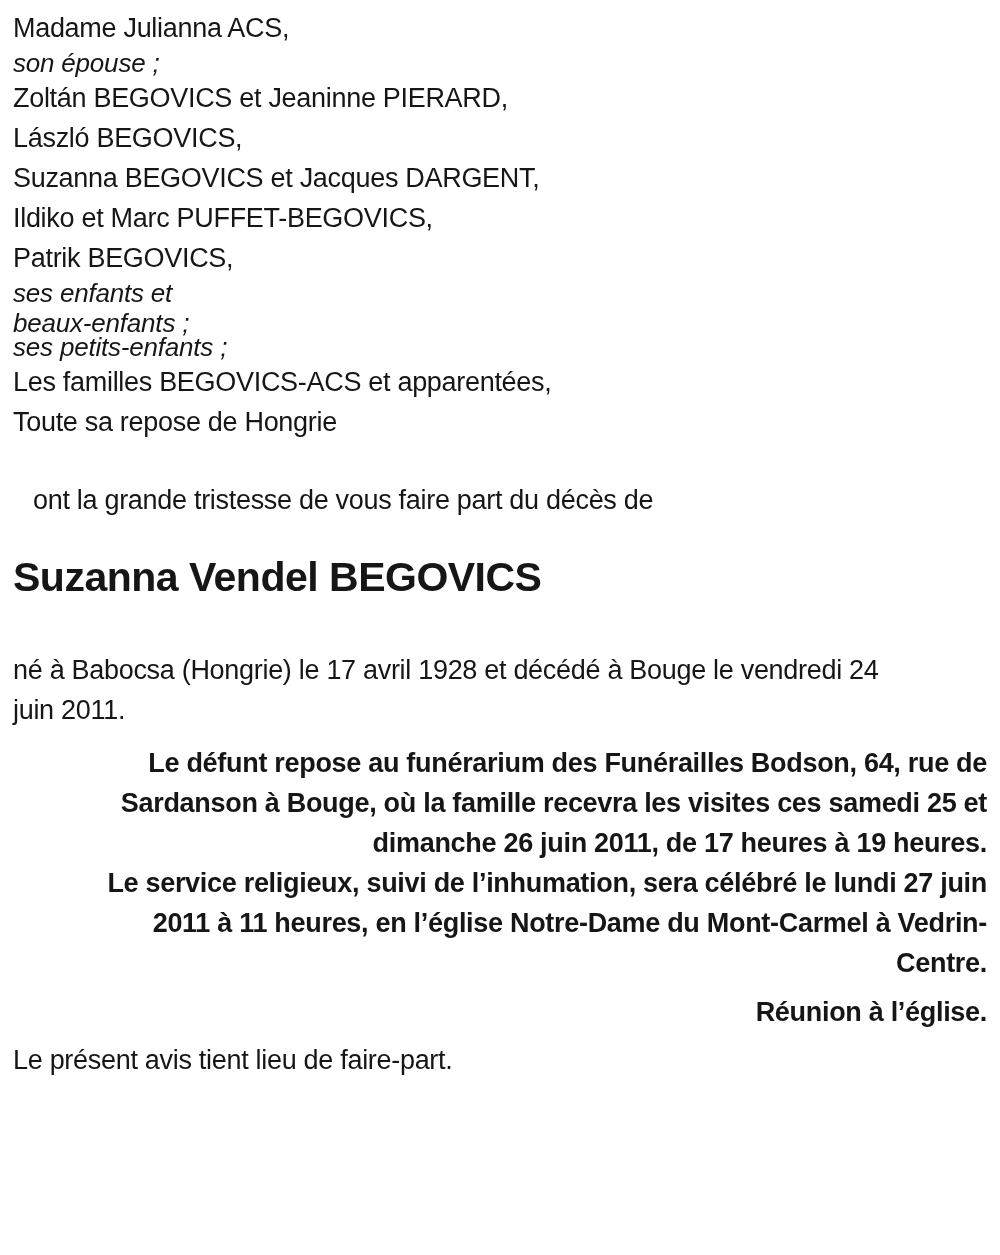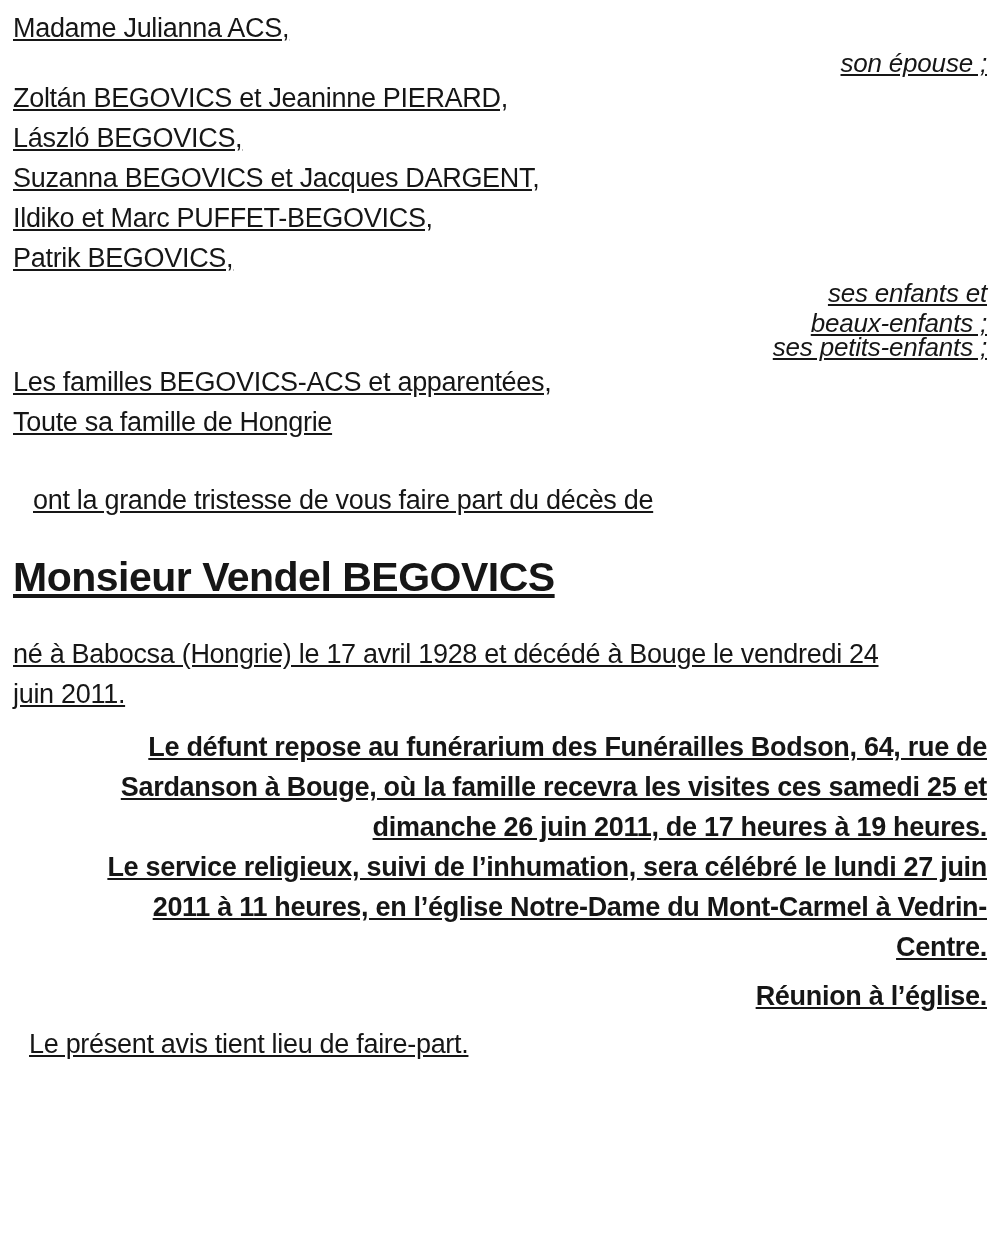--- a/index.html
+++ b/index.html
@@ -7,46 +7,45 @@
     width: 1000px; height: 1255px;
     background: #ffffff; color: #161616;
     font-family: "Liberation Sans", "DejaVu Sans", sans-serif;
     overflow: hidden;
   }
   .page {
     box-sizing: border-box;
     width: 1000px; height: 1255px;
     padding: 8px 13px 0 13px;
     overflow: hidden;
-    text-decoration: underline;
   }
   .line {
     font-size: 27px; line-height: 40px;
     letter-spacing: -0.3px; white-space: nowrap;
     font-stretch: semi-condensed;
   }
   .relation {
     font-size: 26px; line-height: 30px;
-    font-style: italic; text-align: right;
+    font-style: italic; 
     letter-spacing: -0.2px; white-space: nowrap;
   }
   .bold { font-weight: 700; text-align: right; }
   .heading {
     font-size: 41px; line-height: 50px; font-weight: 700;
     letter-spacing: -0.5px; white-space: nowrap;
     margin-top: 32px;
   }
   .mt-petits   { margin-top: -6px; }
   .mt-intro    { margin-top: 38px; margin-left: 20px; }
   .mt-epoux    { margin-top: 46px; }
-  .mt-dates    { margin-top: 32px; }
+  .mt-dates    { margin-top: 48px; }
   .mt-visit    { margin-top: 13px; }
   .mt-service  { margin-top: 0; }
   .mt-meeting  { margin-top: 9px; }
-  .mt-closing  { margin-top: 8px; margin-left: 16px; }
+  .mt-closing  { margin-top: 8px; }
 </style>
 </head>
 <body style="background: rgb(255, 255, 255); color: rgb(22, 22, 22);">
 
 <div class="page">
 
   <div class="line">Madame Julianna ACS,</div>
   <div class="relation">son épouse ;</div>
 
   <div>
@@ -59,26 +58,26 @@
 
   <div>
     <div class="relation">ses enfants et</div>
     <div class="relation">beaux-enfants ;</div>
   </div>
 
   <div class="relation mt-petits">ses petits-enfants ;</div>
 
   <div>
     <div class="line">Les familles BEGOVICS-ACS et apparentées,</div>
-    <div class="line">Toute sa famille de Hongrie</div>
+    <div class="line">Toute sa repose de Hongrie</div>
   </div>
 
   <div class="line mt-intro">ont la grande tristesse de vous faire part du décès de</div>
 
-  <div class="heading">Monsieur Vendel BEGOVICS</div>
+  <div class="heading">Suzanna Vendel BEGOVICS</div>
 
 
   <div class="mt-dates">
     <div class="line">né à Babocsa (Hongrie) le 17 avril 1928 et décédé à Bouge le vendredi 24</div>
     <div class="line">juin 2011.</div>
   </div>
 
   <div class="mt-visit">
     <div class="line bold">Le défunt repose au funérarium des Funérailles Bodson, 64, rue de</div>
     <div class="line bold">Sardanson à Bouge, où la famille recevra les visites ces samedi 25 et</div>

